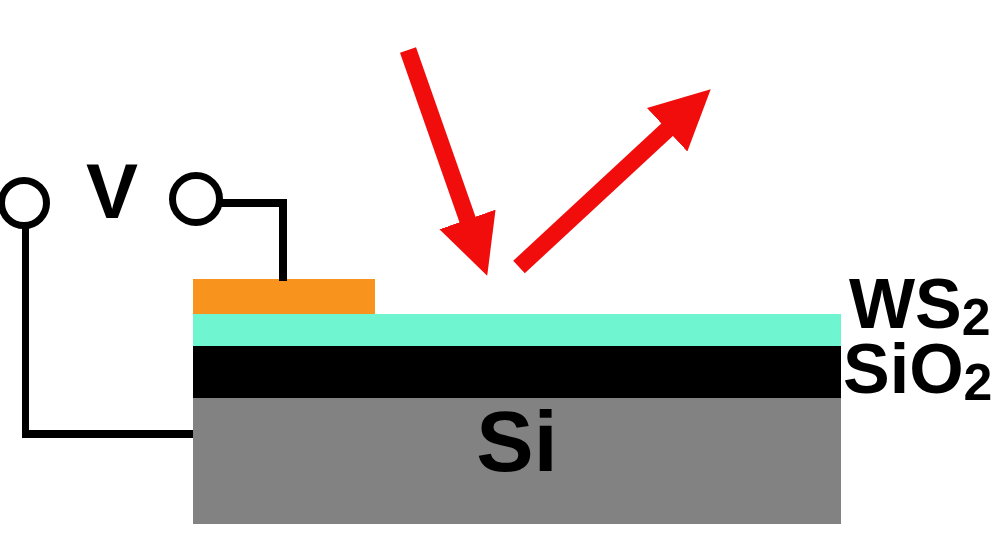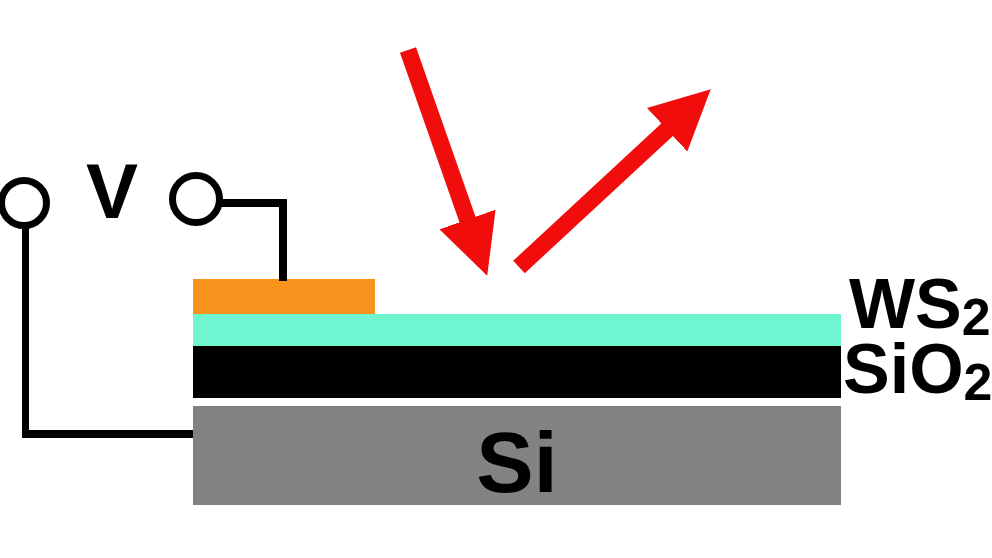--- a/index.html
+++ b/index.html
@@ -12,22 +12,22 @@
     width: 992px;
     height: 558px;
     background: #ffffff;
     overflow: hidden;
     font-family: "Liberation Sans", sans-serif;
   }
   .abs { position: absolute; }
 
   
   .layer-si {
-    left: 193px; top: 398px; width: 648px; height: 99px;
-    display: flex; align-items: flex-end; justify-content: center; margin-top: 8px;
+    left: 193px; top: 398px; width: 648px; height: 126px;
+    display: flex; align-items: flex-start; justify-content: center;
   }
   .layer-sio2 {
     left: 193px; top: 346px; width: 648px; height: 52px;
   }
   .layer-ws2 {
     left: 193px; top: 314px; width: 648px; height: 32px;
   }
   .electrode {
     left: 193px; top: 279px; width: 182px; height: 35px;
   }

